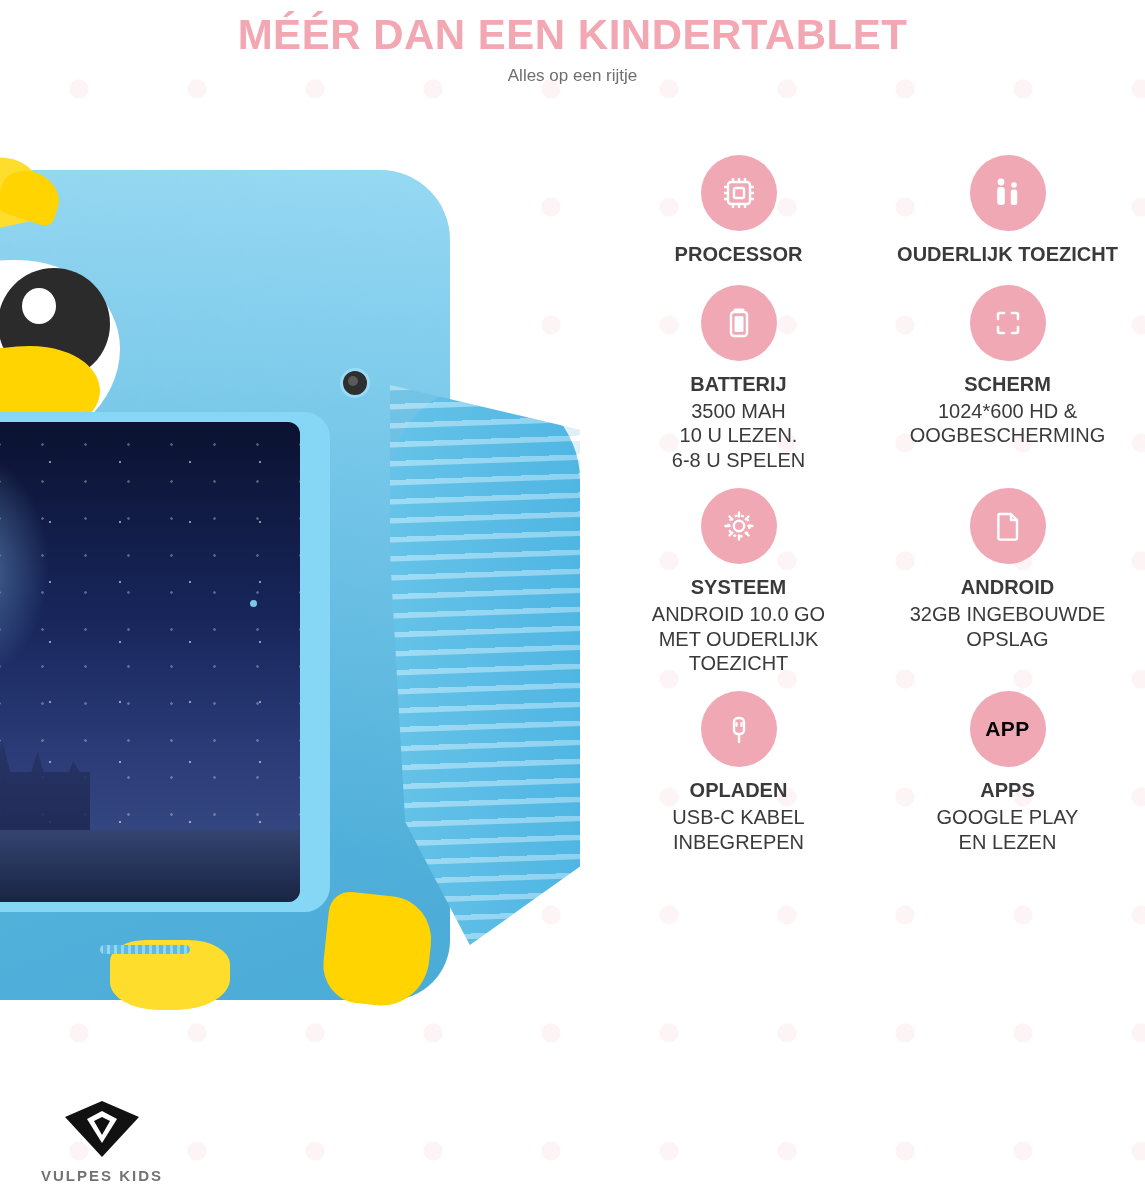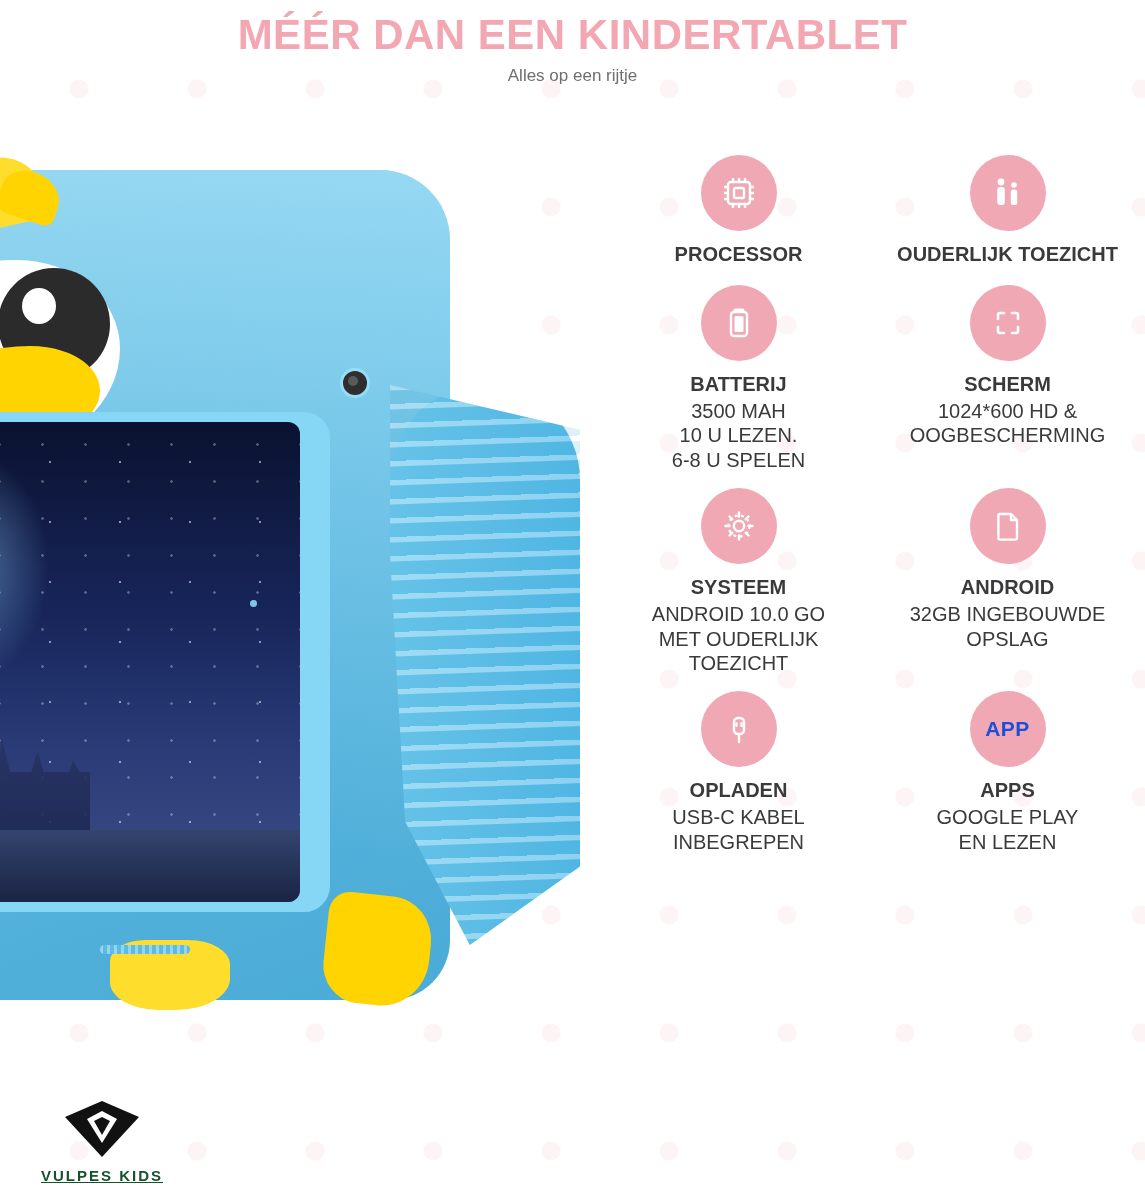--- a/index.html
+++ b/index.html
@@ -307,21 +307,21 @@
     height: 76px;
     border-radius: 50%;
     background: #f0a9b4;
     margin: 0 auto 12px auto;
     display: flex;
     align-items: center;
     justify-content: center;
   }
   .icon-circle svg { display: block; }
   .icon-circle .app-text {
-    color: #1d4ed8;
+    color: #000000;
     font-size: 21px;
     font-weight: bold;
     letter-spacing: 0.5px;
   }
   .f-title {
     font-size: 20px;
     font-weight: bold;
     color: #3a3a3c;
     line-height: 1.15;
     margin-bottom: 3px;
@@ -341,22 +341,21 @@
     width: 160px;
     text-align: center;
     z-index: 6;
   }
   .logo .mark { display: block; margin: 0 auto; }
   .logo .wordmark {
     margin-top: 6px;
     font-size: 15px;
     font-weight: bold;
     letter-spacing: 2px;
-    color: #14532d;
-    text-decoration: underline;
+    color: #737373;
   }
 </style>
 </head>
 <body>
 
 <div class="page">
   <div class="bg-dots"></div>
 
   <div class="header">
     <div class="title">MÉÉR DAN EEN KINDERTABLET</div>

